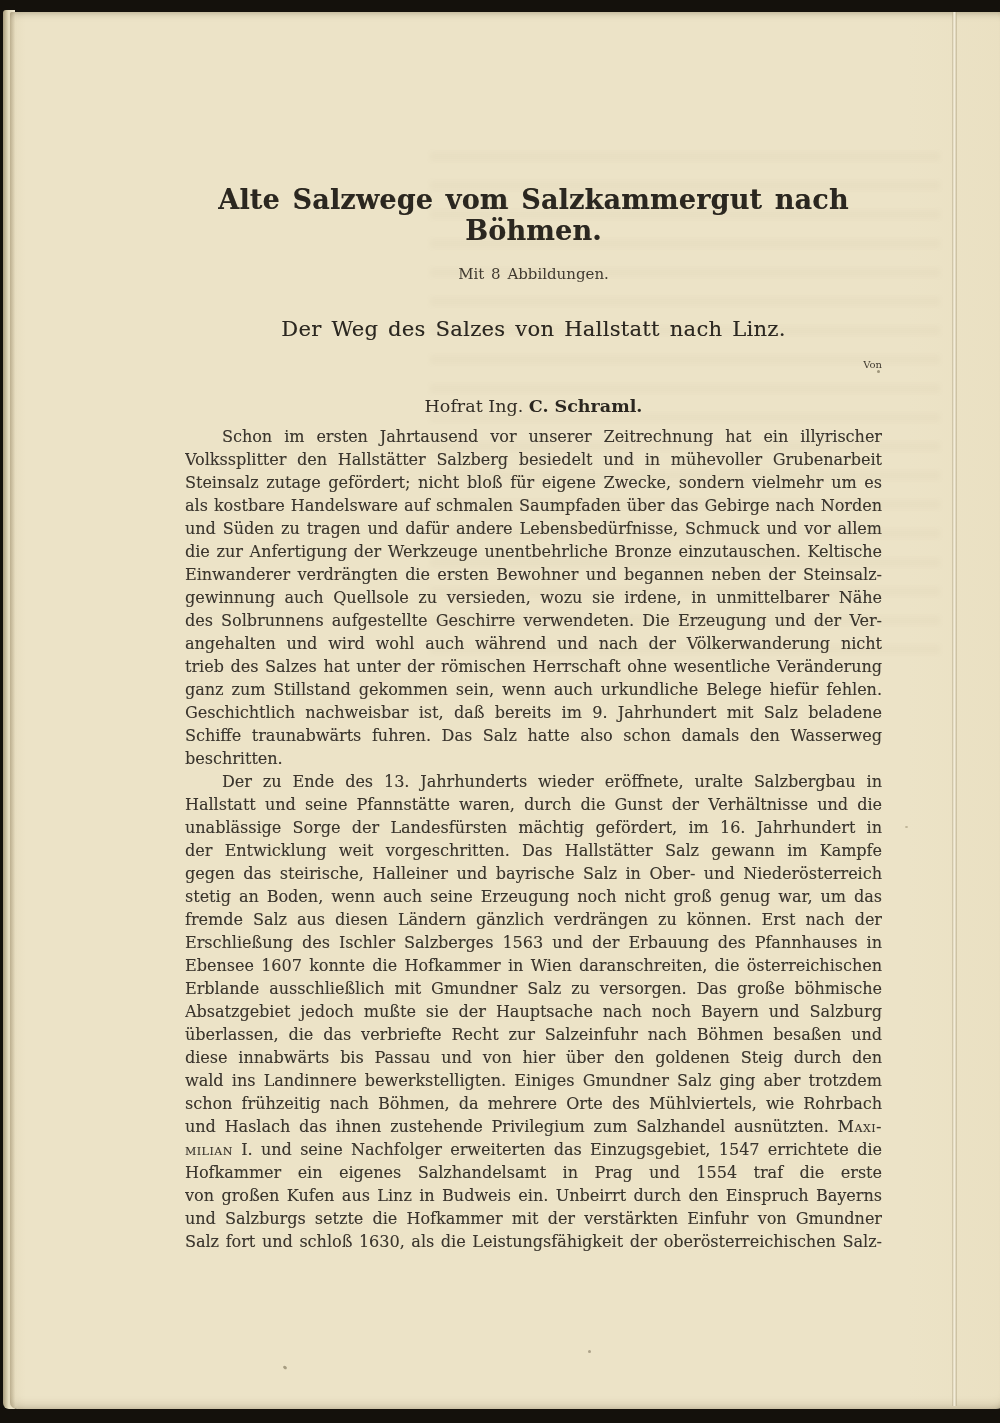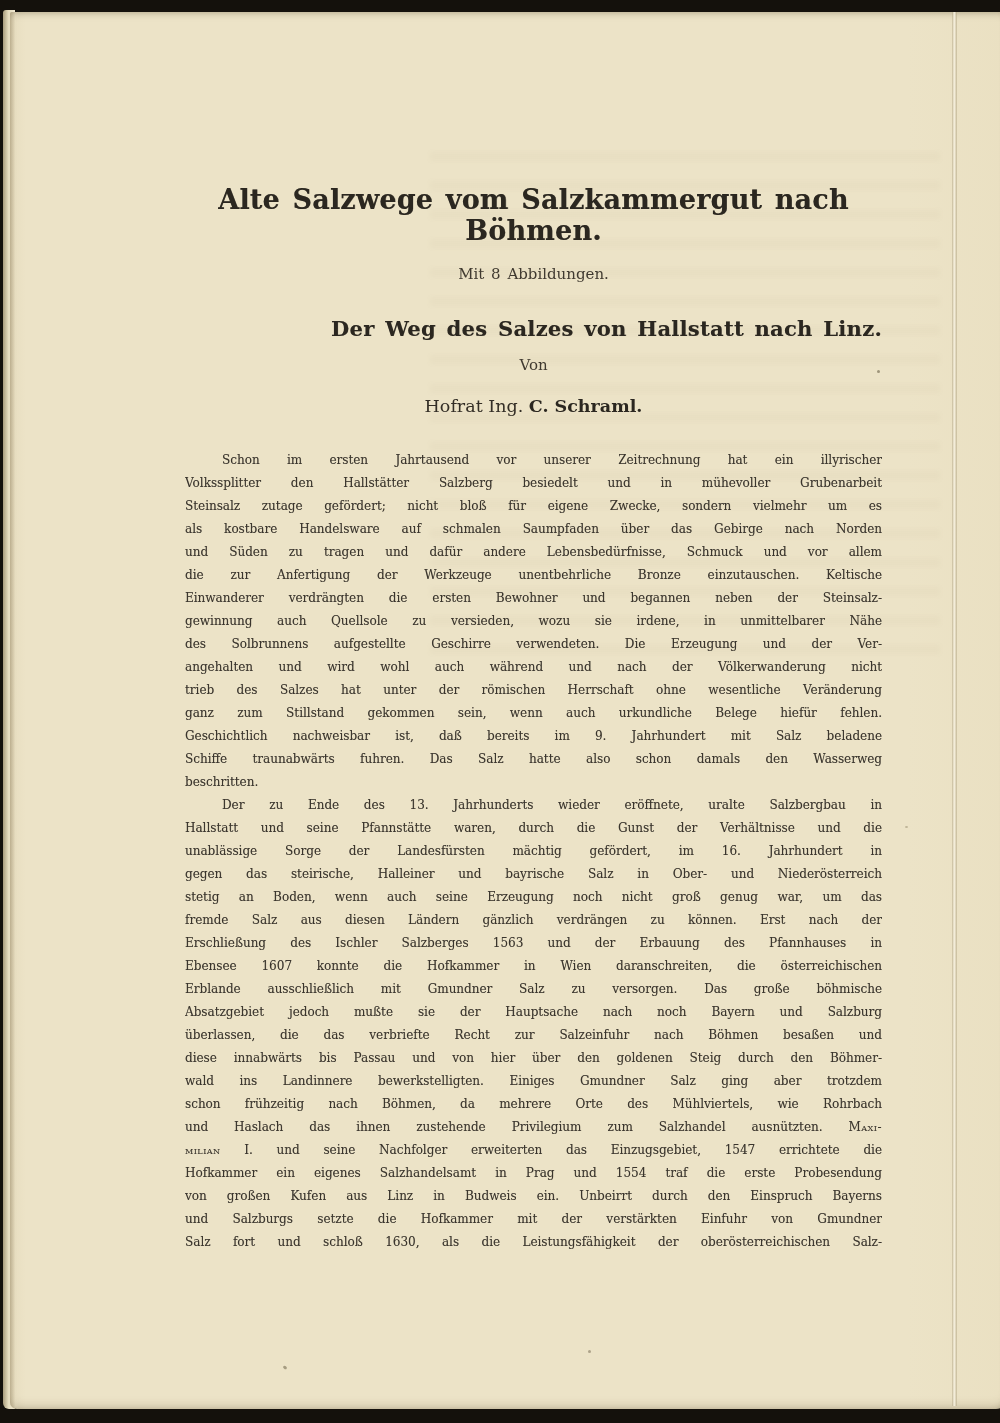--- a/index.html
+++ b/index.html
@@ -63,38 +63,38 @@
     font-size:27px;line-height:31px;font-weight:bold;color:#2b2720;
     word-spacing:3px;letter-spacing:.2px;
     text-shadow:.3px .3px .4px rgba(43,39,32,.45);
   }
   .figures-note{
     margin:19px 0 9px 0;text-align:center;
     font-size:15px;line-height:19px;color:#403a30;
     word-spacing:2px;
   }
   .section-title{
-    margin:32px 0 0 0;text-align:right;
-    font-size:21px;line-height:26px;font-weight:bold;color:#2b2720;
+    margin:32px 0 0 0;text-align:center;
+    font-size:21px;line-height:26px;font-weight:normal;color:#2b2720;
     word-spacing:3px;letter-spacing:.3px;
     text-shadow:.3px .3px .4px rgba(43,39,32,.4);
   }
   .byline-von{
-    margin:14px 0 0 0;text-align:center;
-    font-size:15px;line-height:18px;color:#403a30;
+    margin:14px 0 0 0;text-align:right;
+    font-size:10px;line-height:18px;color:#403a30;
   }
   .author-line{
     margin:21px 0 0 0;text-align:center;
     font-size:17.5px;line-height:22px;color:#332e26;
   }
   .author-line .name{font-weight:bold;color:#2b2720;}
 
   .body-text{
-    margin-top:32px;
-    font-size:12px;line-height:23px;color:#3a352d;
+    margin-top:8px;
+    font-size:16px;line-height:23px;color:#3a352d;
     text-shadow:.2px .2px .3px rgba(58,53,45,.35);
   }
   .line{height:23px;overflow:hidden;text-align:left;}
   .line.just{text-align:justify;text-align-last:justify;}
   .line.indent{text-indent:37px;}
   .sc{font-variant:small-caps;letter-spacing:.5px;}
 
   .speck{position:absolute;border-radius:50%;background:rgba(95,85,60,.55);}
   .speck.s1{left:877px;top:370px;width:3px;height:3px;}
   .speck.s2{left:283px;top:1366px;width:4px;height:3px;transform:rotate(35deg);background:rgba(95,85,60,.5);}
@@ -132,20 +132,21 @@
             <div class="line just"><span>trieb des Salzes hat unter der römischen Herrschaft ohne wesentliche Veränderung</span></div>
             <div class="line just"><span>ganz zum Stillstand gekommen sein, wenn auch urkundliche Belege hiefür fehlen.</span></div>
             <div class="line just"><span>Geschichtlich nachweisbar ist, daß bereits im 9. Jahrhundert mit Salz beladene</span></div>
             <div class="line just"><span>Schiffe traunabwärts fuhren. Das Salz hatte also schon damals den Wasserweg</span></div>
             <div class="line"><span>beschritten.</span></div>
           </div>
           <div>
             <div class="line indent just"><span>Der zu Ende des 13. Jahrhunderts wieder eröffnete, uralte Salzbergbau in</span></div>
             <div class="line just"><span>Hallstatt und seine Pfannstätte waren, durch die Gunst der Verhältnisse und die</span></div>
             <div class="line just"><span>unablässige Sorge der Landesfürsten mächtig gefördert, im 16. Jahrhundert in</span></div>
+            <div class="line just"><span>der Entwicklung weit vorgeschritten. Das Hallstätter Salz gewann im Kampfe</span></div>
             <div class="line just"><span>gegen das steirische, Halleiner und bayrische Salz in Ober- und Niederösterreich</span></div>
             <div class="line just"><span>stetig an Boden, wenn auch seine Erzeugung noch nicht groß genug war, um das</span></div>
             <div class="line just"><span>fremde Salz aus diesen Ländern gänzlich verdrängen zu können. Erst nach der</span></div>
             <div class="line just"><span>Erschließung des Ischler Salzberges 1563 und der Erbauung des Pfannhauses in</span></div>
             <div class="line just"><span>Ebensee 1607 konnte die Hofkammer in Wien daranschreiten, die österreichischen</span></div>
             <div class="line just"><span>Erblande ausschließlich mit Gmundner Salz zu versorgen. Das große böhmische</span></div>
             <div class="line just"><span>Absatzgebiet jedoch mußte sie der Hauptsache nach noch Bayern und Salzburg</span></div>
             <div class="line just"><span>überlassen, die das verbriefte Recht zur Salzeinfuhr nach Böhmen besaßen und</span></div>
             <div class="line just"><span>diese innabwärts bis Passau und von hier über den goldenen Steig durch den Böhmer-</span></div>
             <div class="line just"><span>wald ins Landinnere bewerkstelligten. Einiges Gmundner Salz ging aber trotzdem</span></div>

